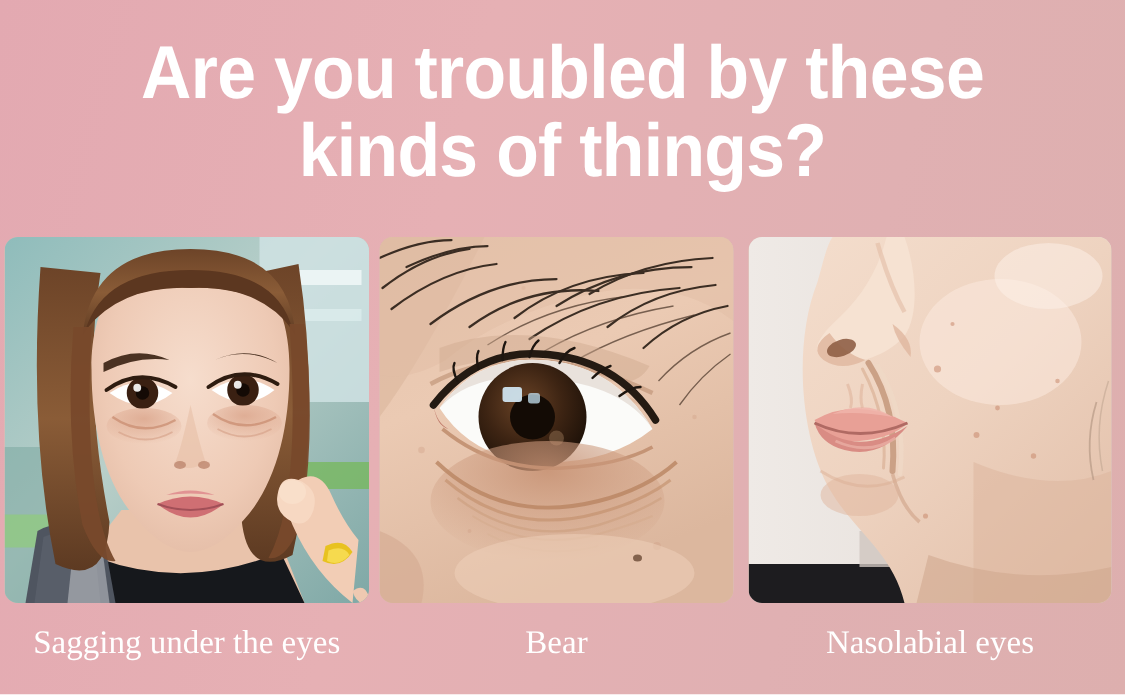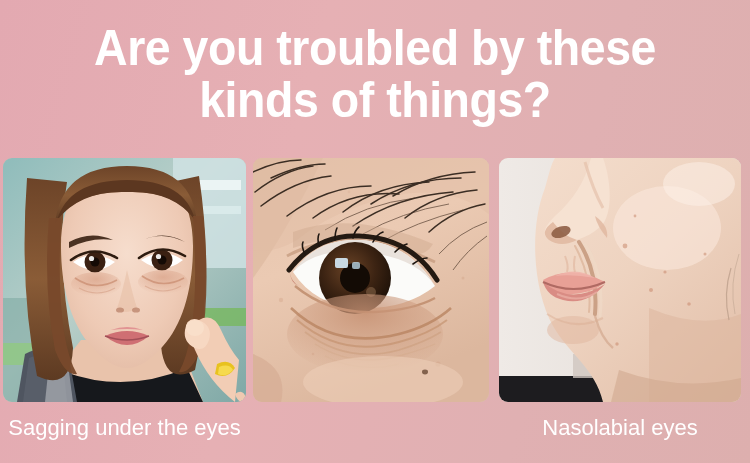--- a/index.html
+++ b/index.html
@@ -55,21 +55,21 @@
   }
   .photo-card svg { display: block; width: 100%; height: 100%; }
   #photo-card-1 { left: 3px;   width: 243px; }
   #photo-card-2 { left: 253px; width: 236px; }
   #photo-card-3 { left: 499px; width: 242px; }
   
   .caption {
     position: absolute;
     top: 414px;
     color: #ffffff;
-    font-family: Liberation Sans, sans-serif;
+    font-family: Liberation Serif, serif;
     font-size: 22px;
     line-height: 28px;
     white-space: nowrap;
     text-align: center;
   }
   #caption-1 { left: 3px;   width: 243px; }
   #caption-2 { left: 253px; width: 236px; }
   #caption-3 { left: 499px; width: 242px; }
 </style>
 </head>
@@ -358,15 +358,16 @@
         </g>
 
         <path d="M232 110 q-8 26 -2 52" stroke="#b79a86" stroke-width="1.2" fill="none" opacity="0.7"></path>
         <path d="M240 96 q-10 30 -4 60" stroke="#c2a792" stroke-width="1" fill="none" opacity="0.6"></path>
       </svg>
     </div>
 
   </div>
 
   <div class="caption" id="caption-1">Sagging under the eyes</div>
+  <div class="caption" id="caption-2">Bear</div>
   <div class="caption" id="caption-3">Nasolabial eyes</div>
 
 </div>
 
 </body></html>

